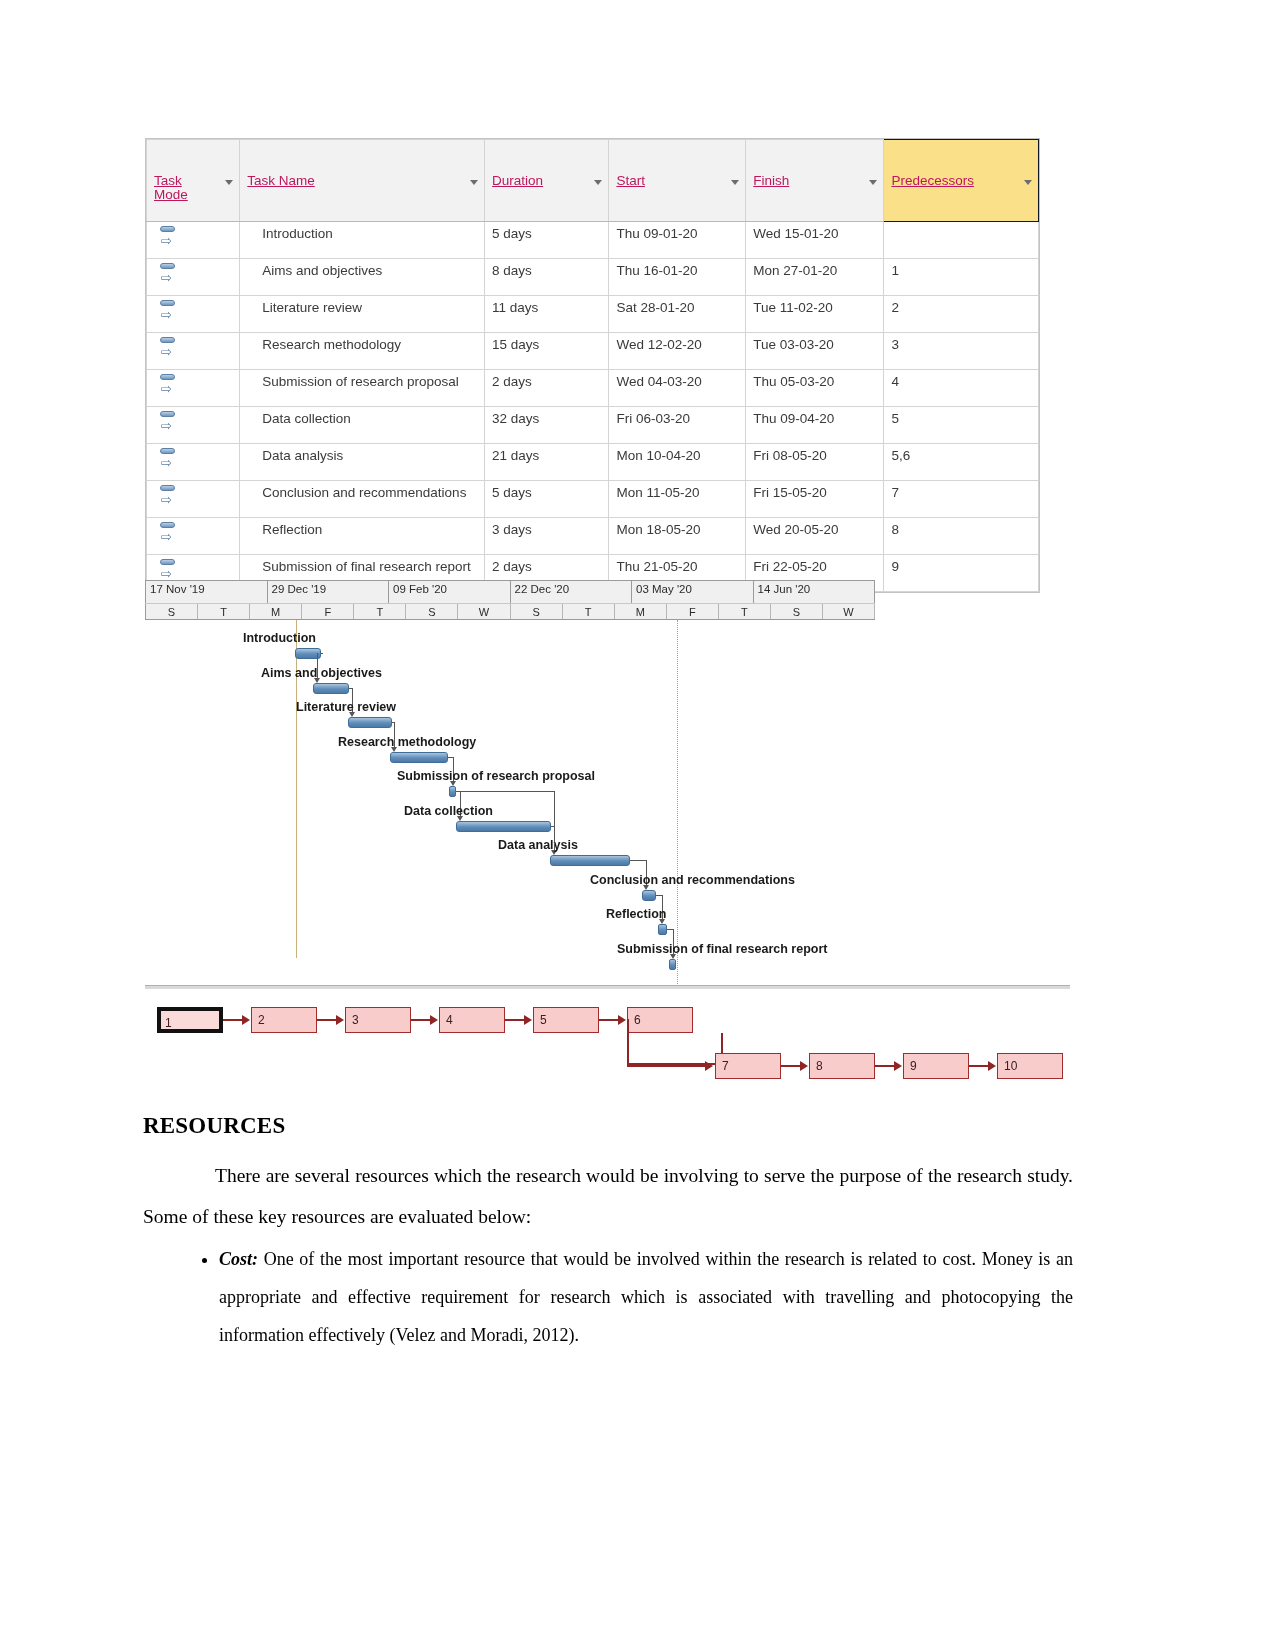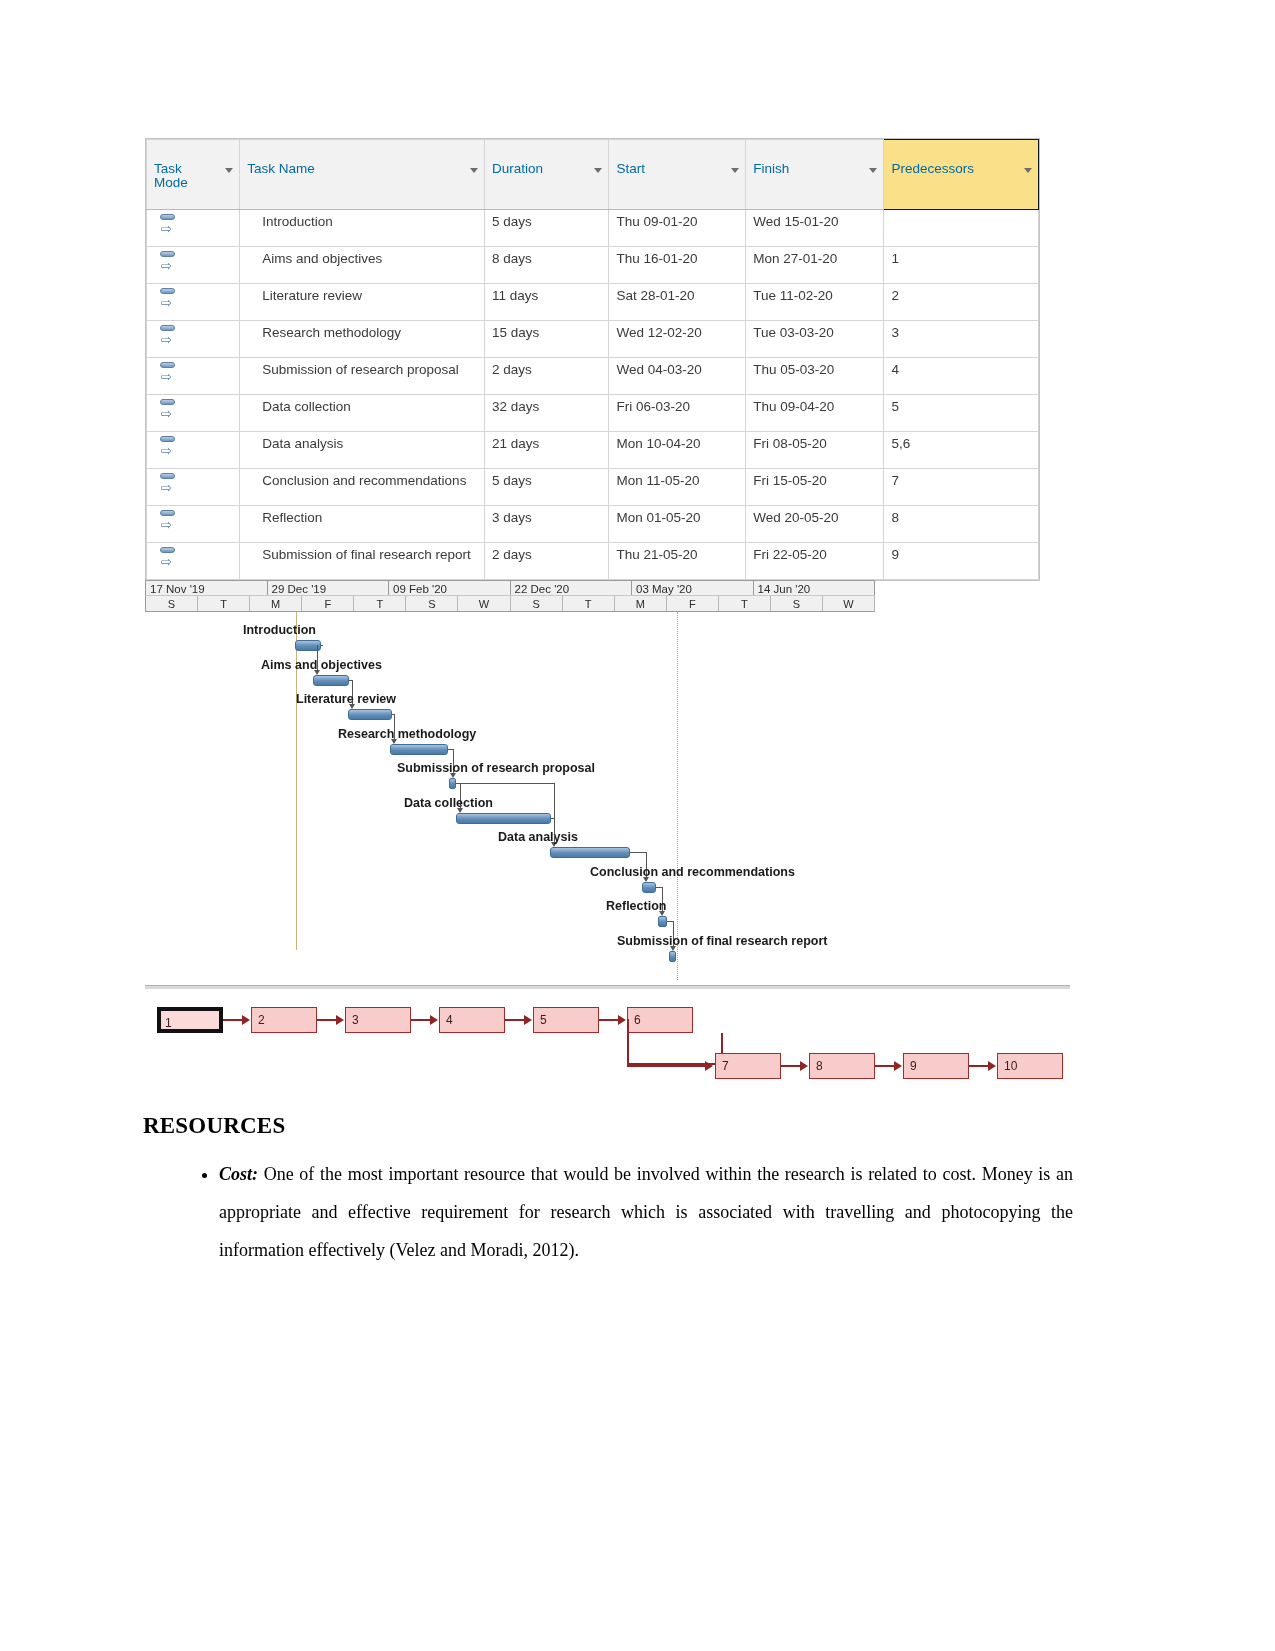--- a/index.html
+++ b/index.html
@@ -32,27 +32,28 @@
     font-size: 13.5px;
     color: #3a3a3a;
     vertical-align: top;
     padding: 4px 6px 4px 7px;
     text-align: left;
     font-weight: normal;
     background: #ffffff;
   }
   #project-table thead th {
     background: #f2f2f2;
-    color: #0369a1;
+    color: #be185d;
     height: 28px;
-    padding-top: 8px;
+    padding-top: 20px;
     position: relative;
     white-space: pre-line;
     line-height: 1.05;
     border-bottom: 1px solid #b9b9b9;
+    text-decoration: underline;
   }
   #project-table thead th.hdr-pred {
     background: #fbe08a;
     border: 1px solid #0f172a;
   }
   .hdr-inner { display: flex; justify-content: space-between; align-items: flex-start; }
   .hdr-label { display: inline-block; }
   .filter-arrow {
     width: 0; height: 0;
     border-left: 4.5px solid transparent;
@@ -108,21 +109,21 @@
     height: 402px;
     background: #ffffff;
   }
   .tl-row-months, .tl-row-days {
     display: flex;
     width: 100%;
     box-sizing: border-box;
     font-family: "Liberation Sans", sans-serif;
   }
   .tl-row-months {
-    height: 16px;
+    height: 24px;
     border-top: 1px solid #9a9a9a;
     border-bottom: 1px solid #c8c8c8;
     background: #f0f0f0;
   }
   .tl-month {
     flex: 1 1 0;
     border-right: 1px solid #9a9a9a;
     font-size: 11.5px;
     color: #2b2b2b;
     line-height: 16px;
@@ -434,21 +435,21 @@
         </tr>
         <tr>
           <td class="c-mode">
             <span class="mode-icon">
               <span class="bar"></span>
               <span class="arrow">⇨</span>
             </span>
           </td>
           <td class="c-name">Reflection</td>
           <td>3 days</td>
-          <td>Mon 01-05-20</td>
+          <td>Mon 18-05-20</td>
           <td>Wed 20-05-20</td>
           <td>8</td>
         </tr>
         <tr>
           <td class="c-mode">
             <span class="mode-icon">
               <span class="bar"></span>
               <span class="arrow">⇨</span>
             </span>
           </td>
@@ -574,18 +575,19 @@
       <div class="nconn-v" style="left: 482px; top: 34px; height: 46px;"></div>
       <div class="nconn" style="left: 482px; top: 78px; width: 88px;"></div>
       <div class="nconn-v" style="left: 576px; top: 48px; height: 20px;"></div>
       <div class="nconn" style="left: 482px; top: 80px; width: 78px;"></div>
       <div class="narrow" style="left: 560px; top: 76px;"></div>
     </div>
 </div>
 
 <div id="doc-text">
   <h2>RESOURCES</h2>
+  <p>There are several resources which the research would be involving to serve the purpose of the research study. Some of these key resources are evaluated below:</p>
   <ul>
     <li>
       <b>Cost:</b><span> One of the most important resource that would be involved within the research is related to cost. Money is an appropriate and effective requirement for research which is associated with travelling and photocopying the information effectively (Velez and Moradi, 2012).</span>
     </li>
   </ul>
 </div>
 
 </body></html>

